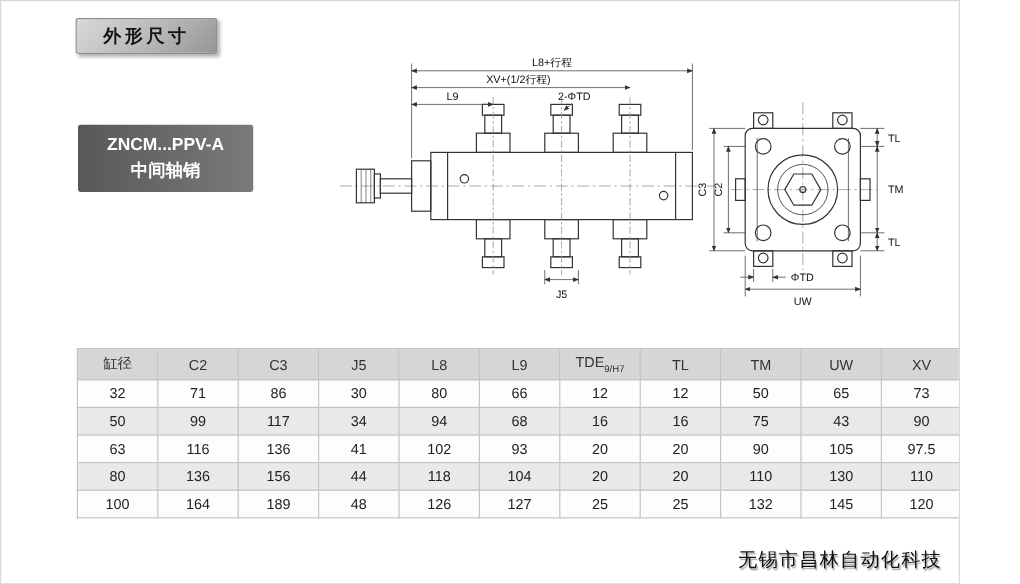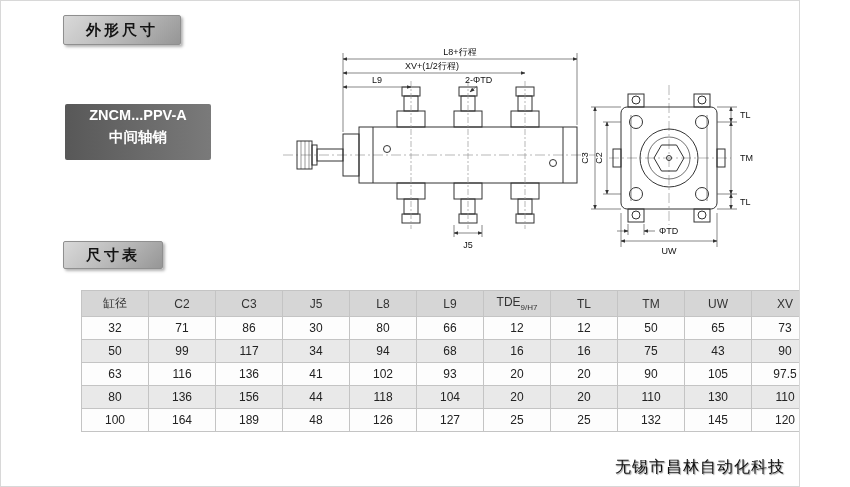--- a/index.html
+++ b/index.html
@@ -13,25 +13,25 @@
     font-weight:bold; font-size:15px; color:#141414; letter-spacing:3px;
     background:linear-gradient(135deg,#d9d9d9 0%,#b7b7b7 55%,#969696 100%);
     border:1px solid #8f8f8f; border-radius:2px;
     box-shadow:2px 2px 3px rgba(0,0,0,.3);
   }
   #bar-outline { left:62px; top:14px; width:118px; height:30px; }
   #bar-table   { left:62px; top:240px; width:100px; height:28px; }
   .model-box {
     position:absolute; left:64px; top:103px; width:146px; height:56px;
     background:linear-gradient(90deg,#585858,#7a7a7a);
-    color:#ffffff; display:flex; flex-direction:column; align-items:center; justify-content:flex-start;
+    color:#ffffff; display:flex; flex-direction:column; align-items:center; justify-content:center;
     font-size:14.5px; font-weight:bold; line-height:1.55; border-radius:2px;
   }
   .drawing { position:absolute; left:268px; top:36px; }
-  .table-wrap { position:absolute; left:80px; top:289px; width:738px;border-radius:29px; }
+  .table-wrap { position:absolute; left:63px; top:289px; width:738px;border-radius:29px; }
   table { width:100%; border-collapse:collapse; table-layout:fixed; font-size:12px; color:#222; }
   th, td { border:1px solid #c4c4c4; text-align:center; padding:0; height:23px; font-weight:normal; }
   thead th { background:#d6d6d6; height:26px; color:#333; }
   tbody tr:nth-child(odd)  { background:#fdfdfd; }
   tbody tr:nth-child(even) { background:#e9e9e9; }
   sub { font-size:8px;margin-top:24px; }
   .watermark {
     position:absolute; right:14px; bottom:8px;
     font-size:16px; font-weight:normal; color:#101010;
     text-shadow:1px 1px 1px #9a9a9a; letter-spacing:1px;
@@ -185,23 +185,20 @@
       <text transform="translate(319,121) rotate(-90)" text-anchor="middle">C3</text>
       <text transform="translate(333,121) rotate(-90)" text-anchor="middle">C2</text>
       <text x="471" y="81" text-anchor="start">TL</text>
       <text x="471" y="124" text-anchor="start">TM</text>
       <text x="471" y="168" text-anchor="start">TL</text>
       <text x="390" y="197" text-anchor="start">ΦTD</text>
       <text x="400" y="217" text-anchor="middle">UW</text>
     </g>
   </svg>
 
-  <div class="section-bar" id="bar-table">
-    <span>尺寸表</span>
-  </div>
 
   <div class="table-wrap">
     <table>
         <thead>
           <tr>
             <th>缸径</th>
             <th>C2</th>
             <th>C3</th>
             <th>J5</th>
             <th>L8</th>

